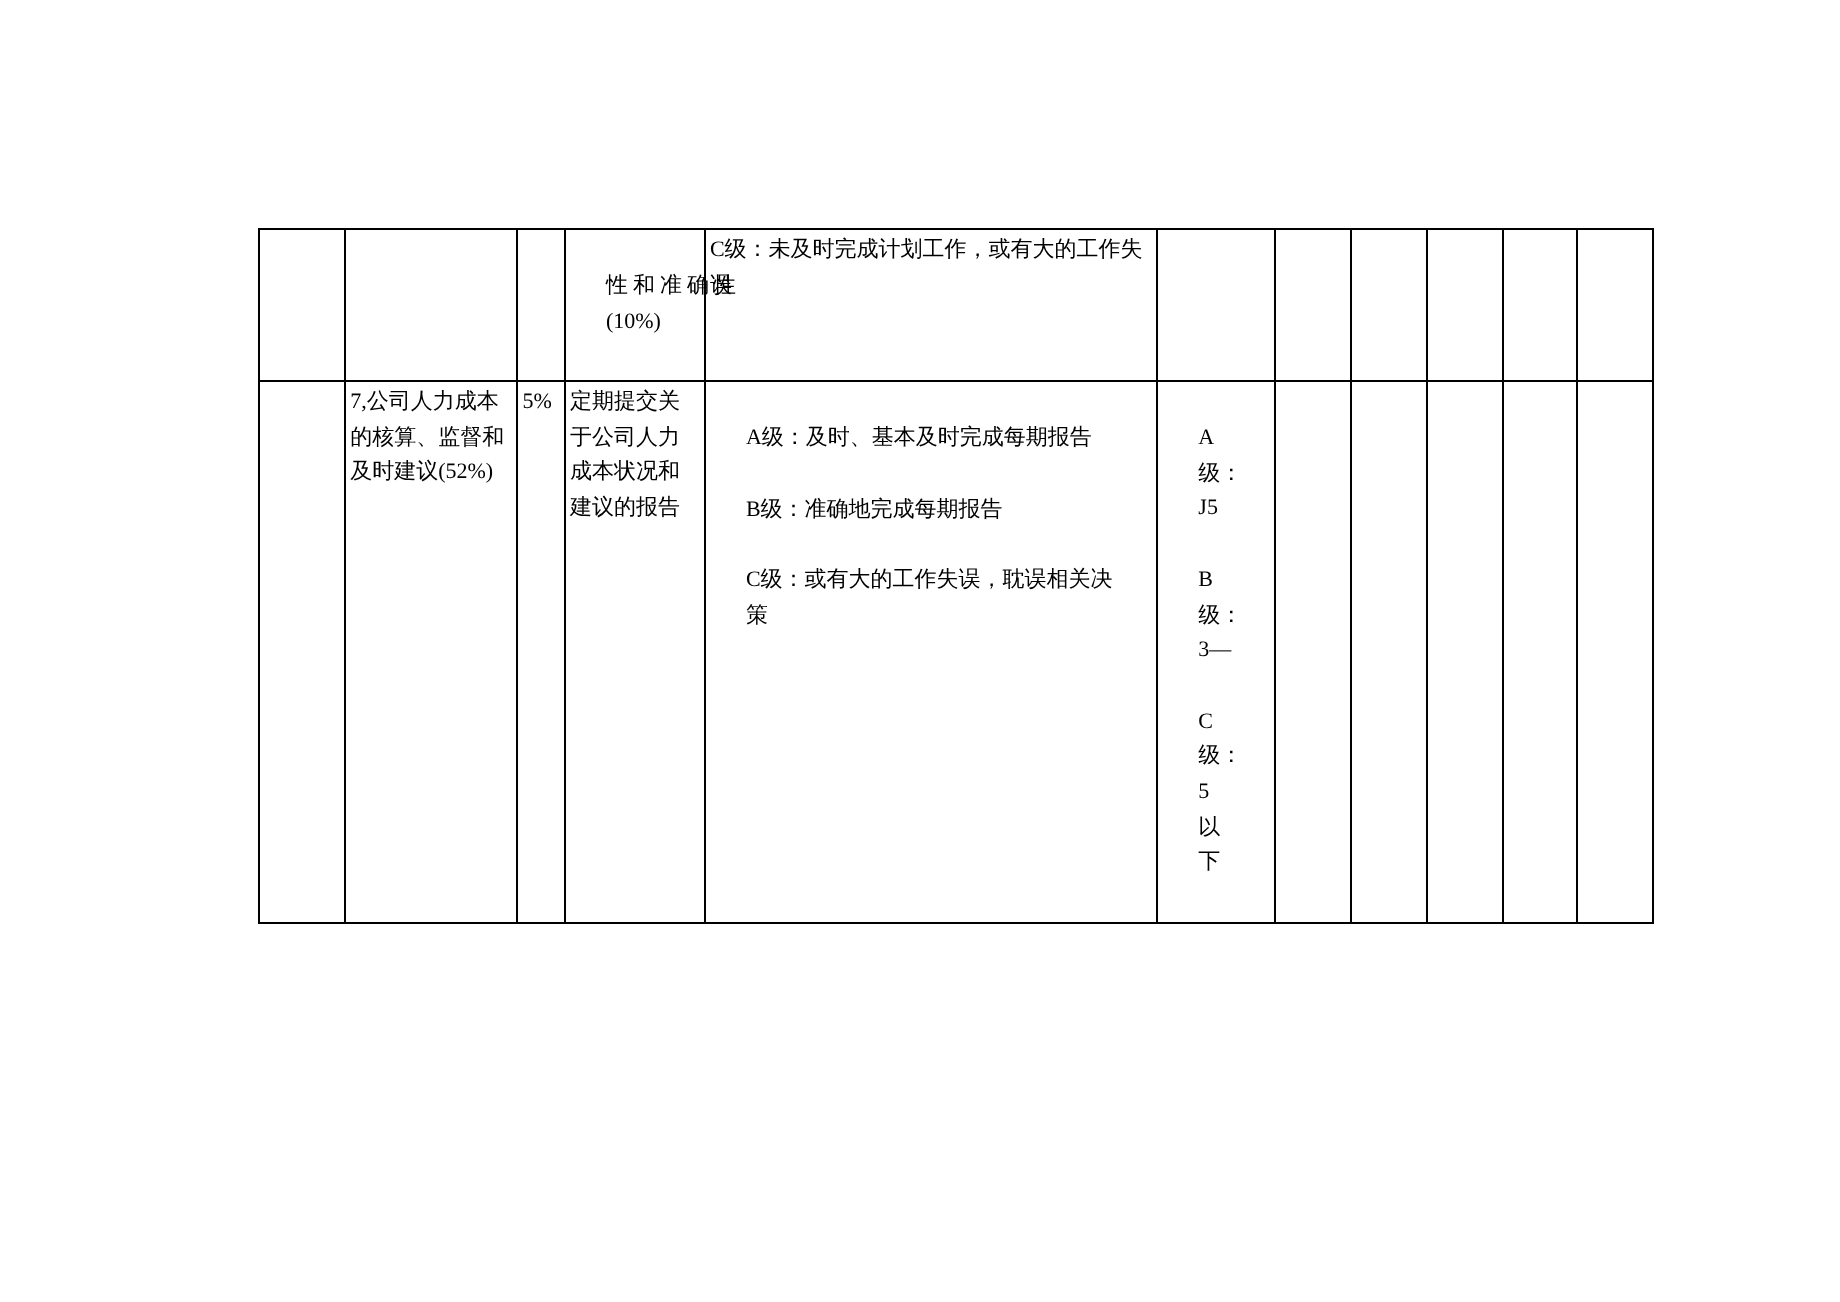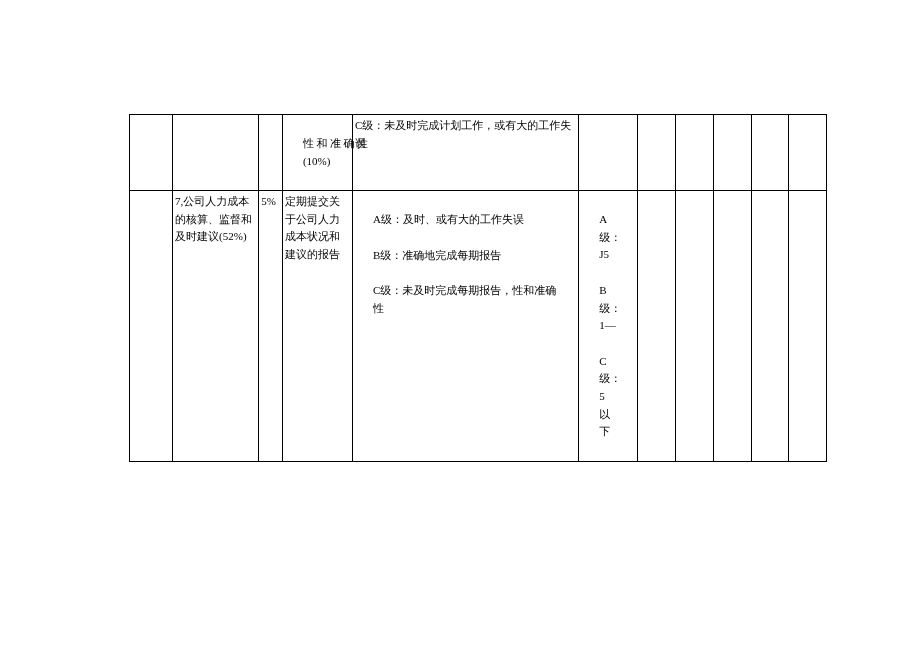--- a/index.html
+++ b/index.html
@@ -72,27 +72,27 @@
       <td></td>
       <td></td>
       <td></td>
     </tr>
     <tr>
       <td></td>
       <td>7,公司人力成本的核算、监督和及时建议(52%)</td>
       <td style="vertical-align:top;">5%</td>
       <td>定期提交关于公司人力成本状况和建议的报告</td>
       <td>
-        <div>A级：及时、或有大的工作失误</div>
+        <div>A级：及时、基本及时完成每期报告</div>
         <div>B级：准确地完成每期报告</div>
-        <div>C级：未及时完成每期报告，性和准确性</div>
+        <div>C级：或有大的工作失误，耽误相关决策</div>
       </td>
       <td>
         <div>A级：J5</div>
-        <div>B级：1—</div>
+        <div>B级：3—</div>
         <div>C级：5 以下</div>
       </td>
       <td></td>
       <td></td>
       <td></td>
       <td></td>
       <td></td>
     </tr>
   </tbody>
 </table>

